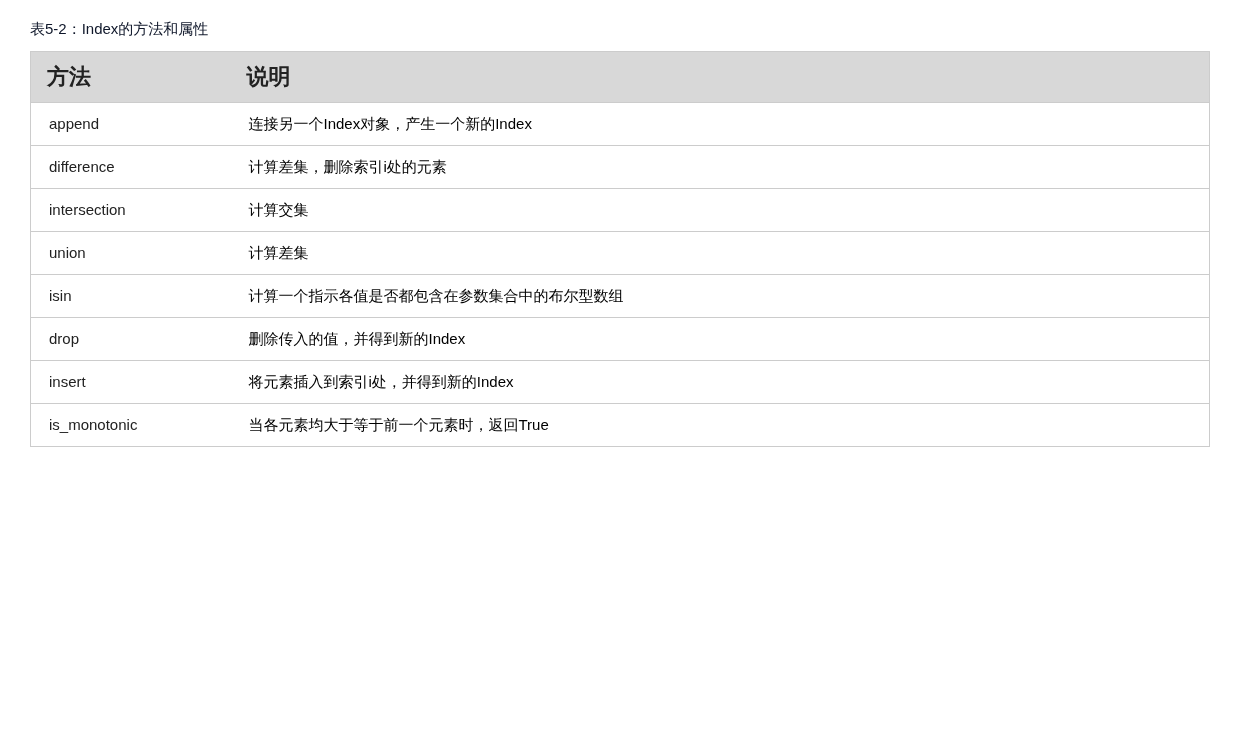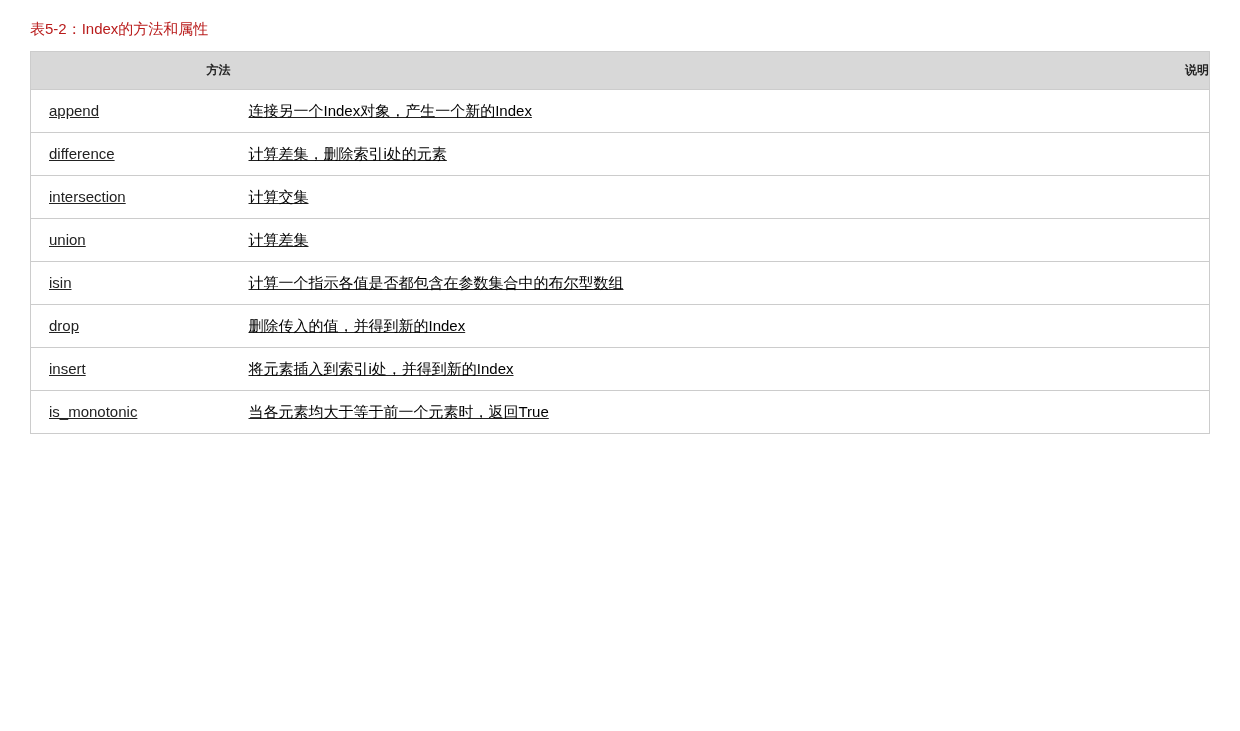--- a/index.html
+++ b/index.html
@@ -13,46 +13,45 @@
       font-family: "Microsoft YaHei", "PingFang SC", "Hiragino Sans GB", Arial, sans-serif;
       font-size: 15px;
       color: #222222;
       padding: 20px 30px;
       width: 1240px;
       min-height: 731px;
     }
 
     .table-title {
       font-size: 15px;
-      color: #b91c1c;
+      color: #0f172a;
       margin-bottom: 12px;
       font-weight: normal;
     }
 
     table {
       width: 100%;
       border-collapse: collapse;
       border: 1px solid #cccccc;
     }
 
     thead tr {
       background-color: #d8d8d8;
     }
 
     thead th {
-      padding: 10px 0;
-      text-align: right;
+      padding: 10px 16px;
+      text-align: left;
       font-weight: bold;
-      font-size: 12px;
+      font-size: 22px;
       border: none;
     }
 
     tbody tr {
       border-top: 1px solid #cccccc;
-      text-decoration: underline;
     }
 
     tbody tr:first-child {
       border-top: 1px solid #cccccc;
     }
 
     tbody td {
       padding: 9px 18px;
       vertical-align: top;
       font-size: 15px;

